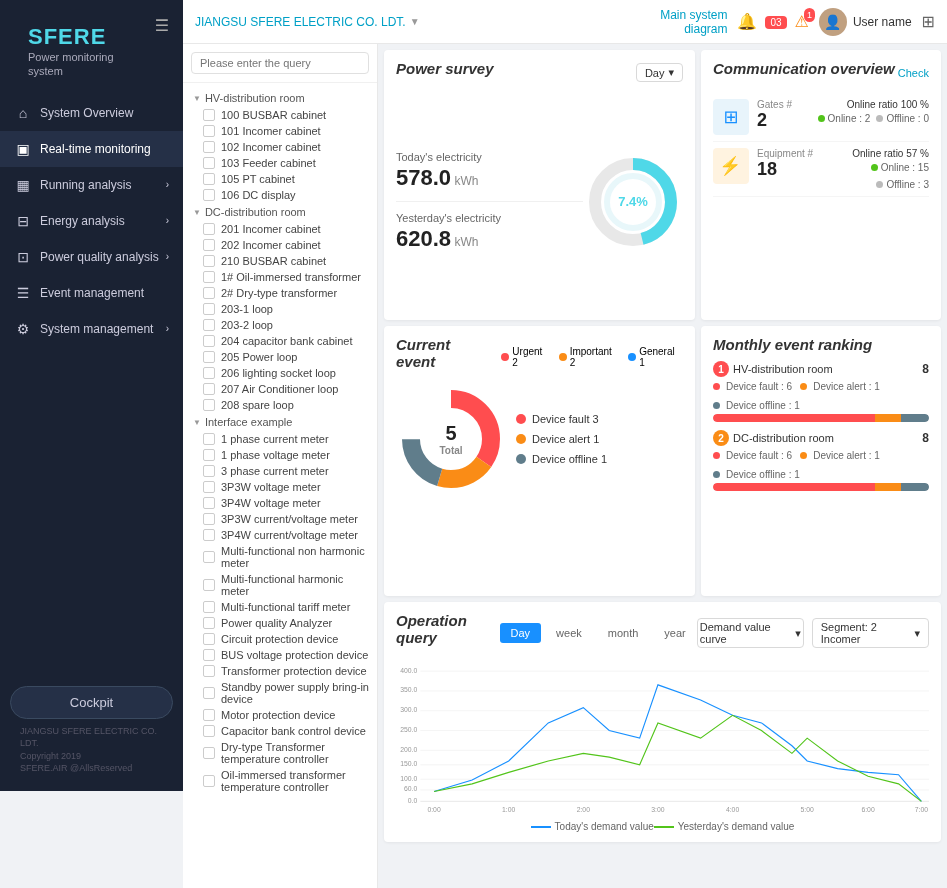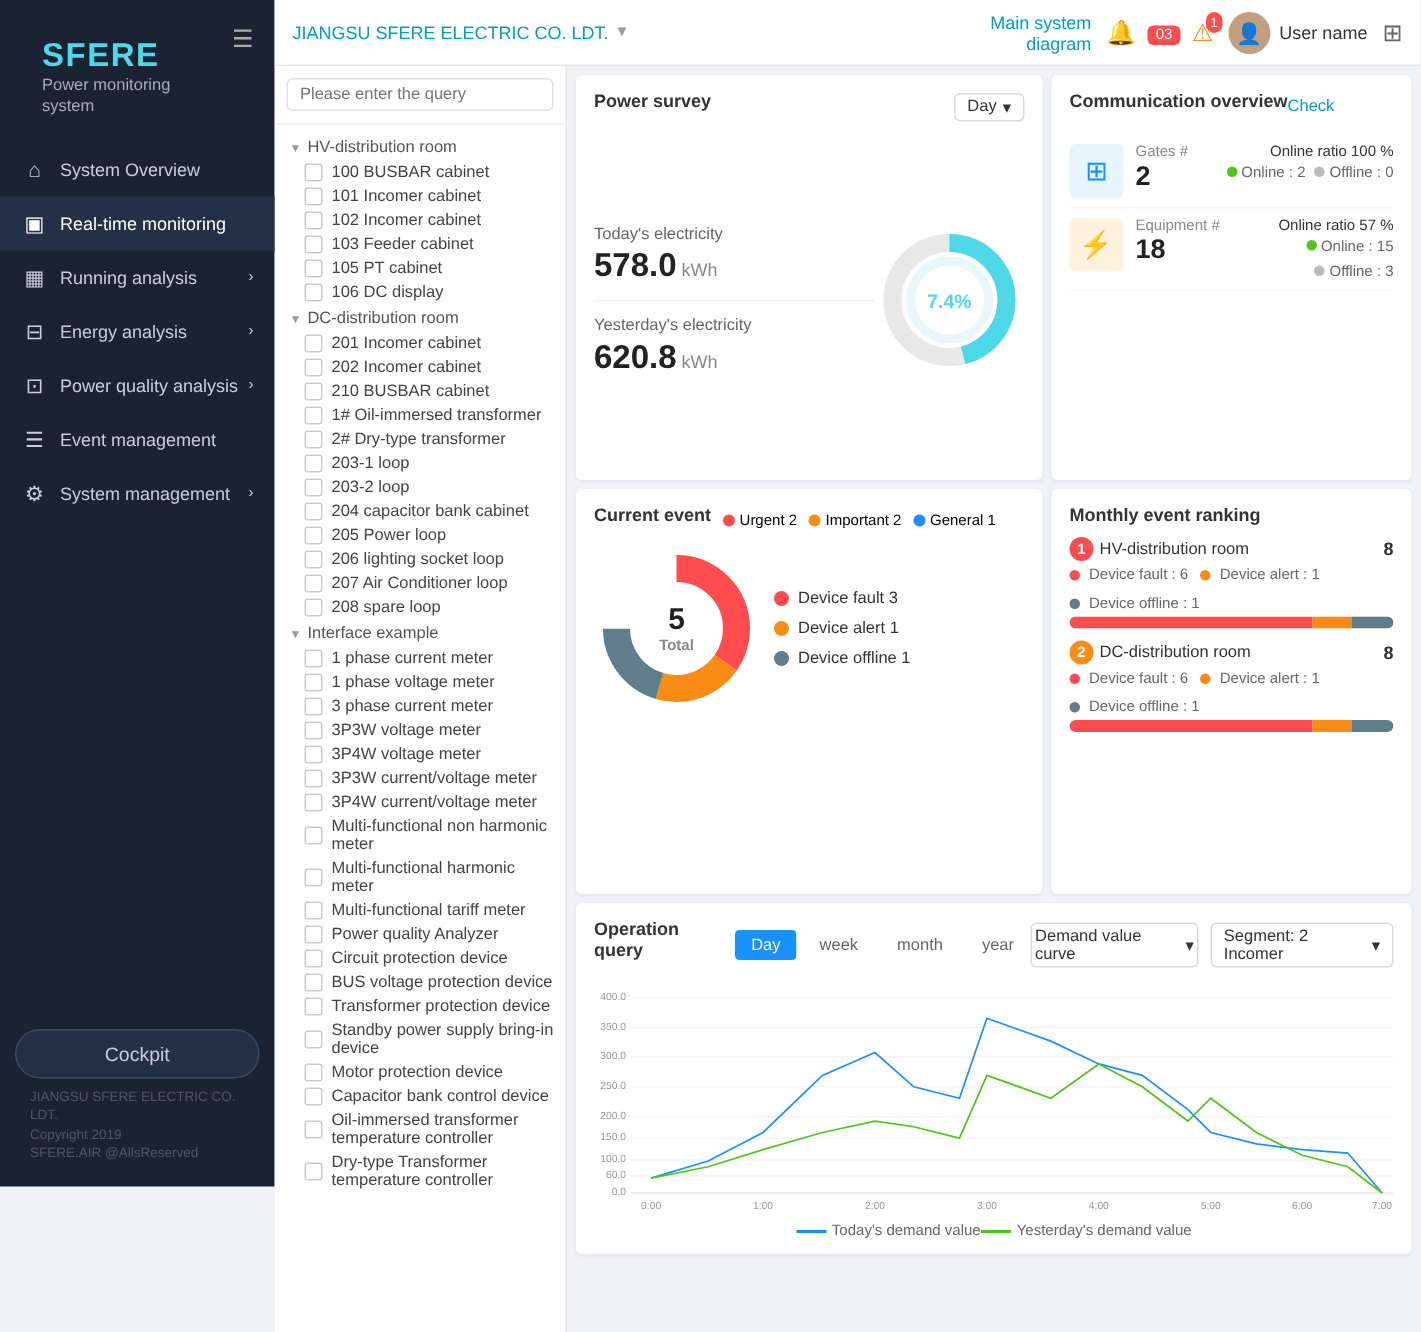--- a/index.html
+++ b/index.html
@@ -191,24 +191,25 @@
       gap: 6px;
       height: 270px;
     }
     .panel {
       background: #fff;
       border-radius: 4px;
       padding: 10px 12px;
       box-shadow: 0 1px 3px rgba(0,0,0,0.06);
     }
     .panel-title {
-      font-size: 12px;
+      font-size: 15px;
       font-weight: bold;
       color: #333;
       margin-bottom: 8px;
+      font-style: italic;
     }
 
     
     .power-survey {
       flex: 1.1;
       display: flex;
       flex-direction: column;
     }
     .power-survey-header {
       display: flex;
@@ -257,20 +258,21 @@
     .donut-center span { font-size: 10px; color: #999; display: block; }
 
     
     .comm-overview {
       width: 240px;
       display: flex;
       flex-direction: column;
     }
     .comm-header {
       display: flex;
+      justify-content: space-between;
       align-items: center;
       margin-bottom: 8px;
     }
     .check-link { color: #00a0c6; font-size: 11px; cursor: pointer; }
     .comm-row {
       display: flex;
       align-items: flex-start;
       padding: 6px 0;
       border-bottom: 1px solid #f5f5f5;
       gap: 8px;
@@ -602,22 +604,22 @@
         <div class="tree-item"><div class="tree-checkbox"></div>Multi-functional non harmonic meter</div>
         <div class="tree-item"><div class="tree-checkbox"></div>Multi-functional harmonic meter</div>
         <div class="tree-item"><div class="tree-checkbox"></div>Multi-functional tariff meter</div>
         <div class="tree-item"><div class="tree-checkbox"></div>Power quality Analyzer</div>
         <div class="tree-item"><div class="tree-checkbox"></div>Circuit protection device</div>
         <div class="tree-item"><div class="tree-checkbox"></div>BUS voltage protection device</div>
         <div class="tree-item"><div class="tree-checkbox"></div>Transformer protection device</div>
         <div class="tree-item"><div class="tree-checkbox"></div>Standby power supply bring-in device</div>
         <div class="tree-item"><div class="tree-checkbox"></div>Motor protection device</div>
         <div class="tree-item"><div class="tree-checkbox"></div>Capacitor bank control device</div>
+        <div class="tree-item"><div class="tree-checkbox"></div>Dry-type Transformer temperature controller</div>
         <div class="tree-item"><div class="tree-checkbox"></div>Oil-immersed transformer temperature controller</div>
-        <div class="tree-item"><div class="tree-checkbox"></div>Dry-type Transformer temperature controller</div>
       </div>
     </div>
 
     <div class="panels-area">
 
       <div class="top-panels">
 
         <div class="panel power-survey">
           <div class="power-survey-header">
             <div class="panel-title">Power survey</div>

